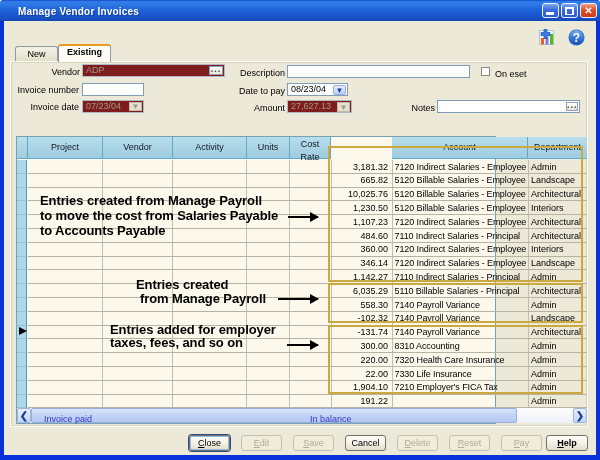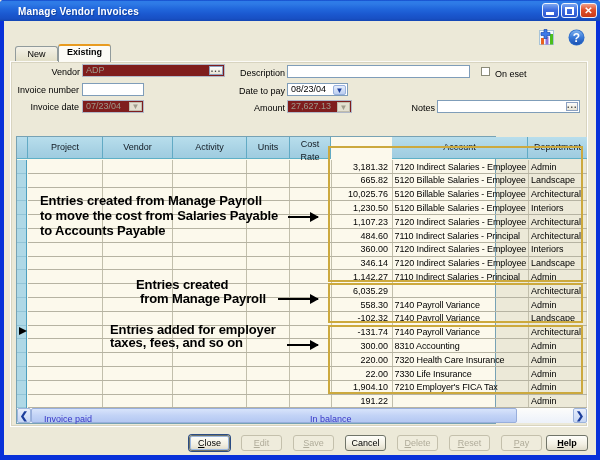--- a/index.html
+++ b/index.html
@@ -188,20 +188,21 @@
       <span class="ac">7120 Indirect Salaries - Employee</span>
       <span class="dp">Landscape</span>
     </div>
  <div class="row" style="top:133.4px">
       <span class="ca">1,142.27</span>
       <span class="ac">7110 Indirect Salaries - Principal</span>
       <span class="dp">Admin</span>
     </div>
  <div class="row" style="top:147.2px">
       <span class="ca">6,035.29</span>
+      <span class="ac">5110 Billable Salaries - Principal</span>
       <span class="dp">Architectural</span>
     </div>
  <div class="row" style="top:161px">
       <span class="ca">558.30</span>
       <span class="ac">7140 Payroll Variance</span>
       <span class="dp">Admin</span>
     </div>
  <div class="row" style="top:174.8px">
       <span class="ca">-102.32</span>
       <span class="ac">7140 Payroll Variance</span>

